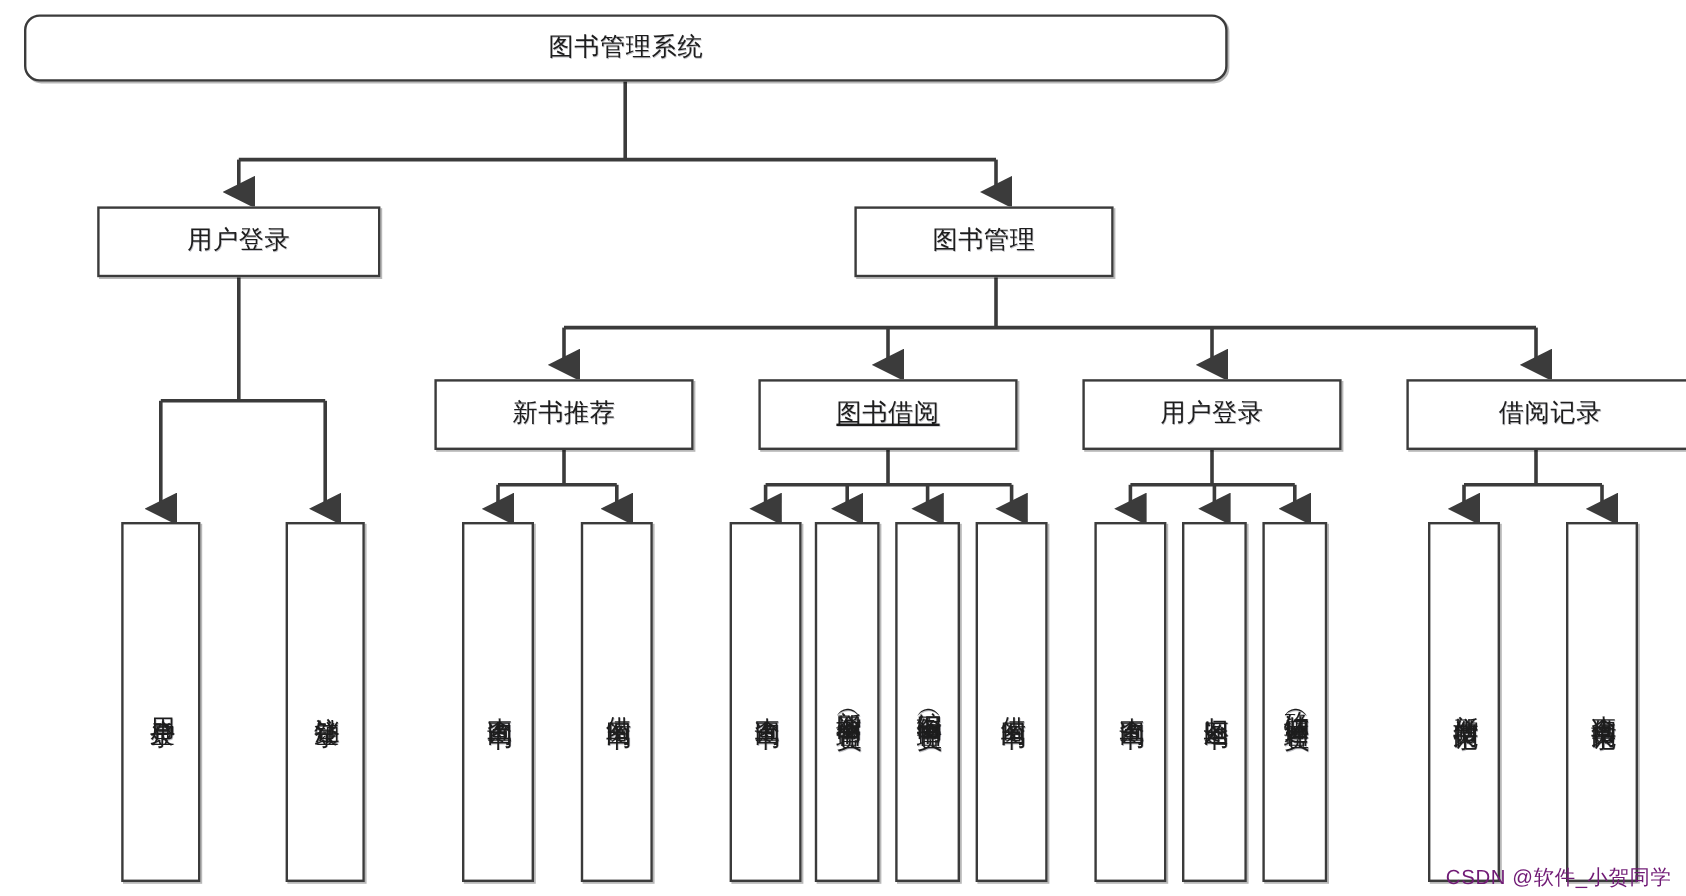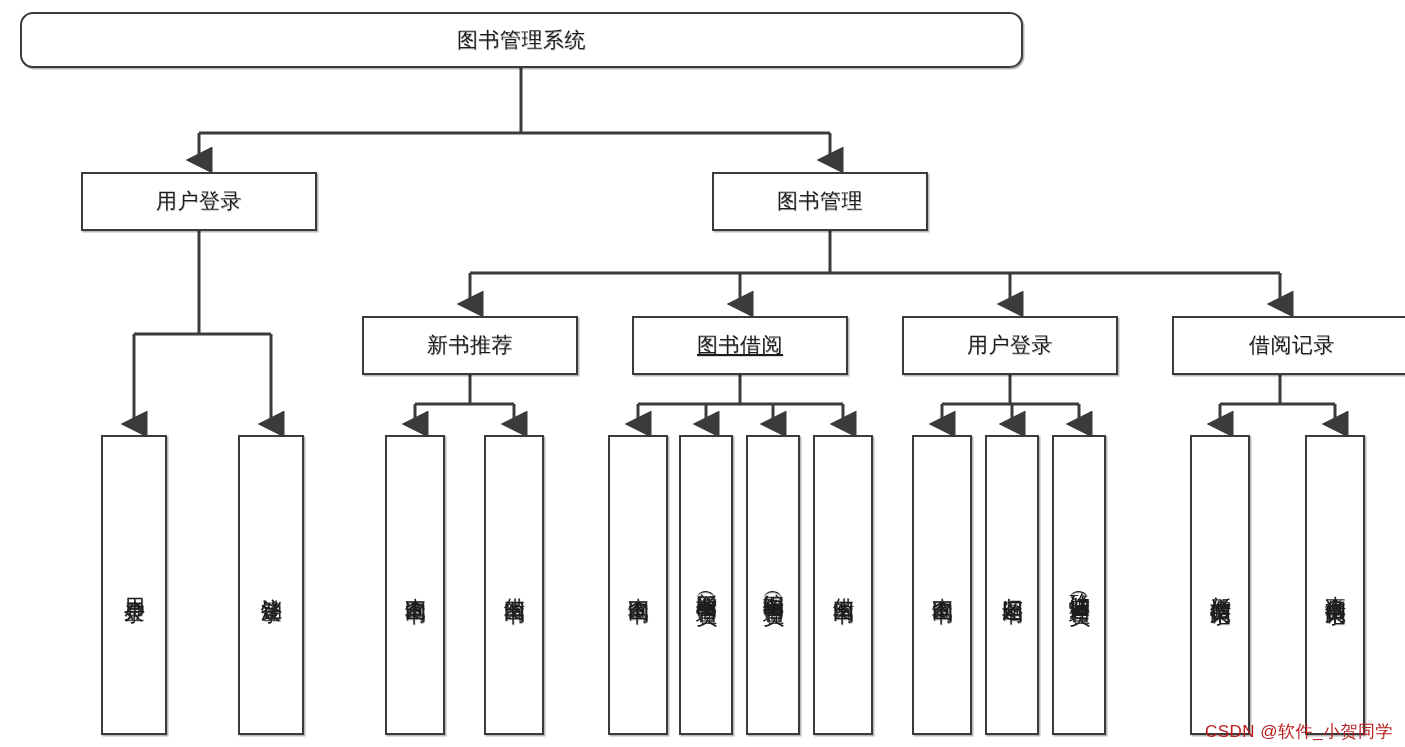--- a/index.html
+++ b/index.html
@@ -57,21 +57,21 @@
     line-height: 1.28;
     letter-spacing: 2px;
     white-space: normal;
     max-height: 100%;
   }
   .watermark {
     position: absolute;
     right: 12px;
     bottom: 4px;
     font-size: 17px;
-    color: #b91c1c;
+    color: #701a75;
     letter-spacing: 0.5px;
     white-space: nowrap;
     user-select: none;
   }
 </style>
 </head>
 <body>
 
 <div id="diagram-root">
 

